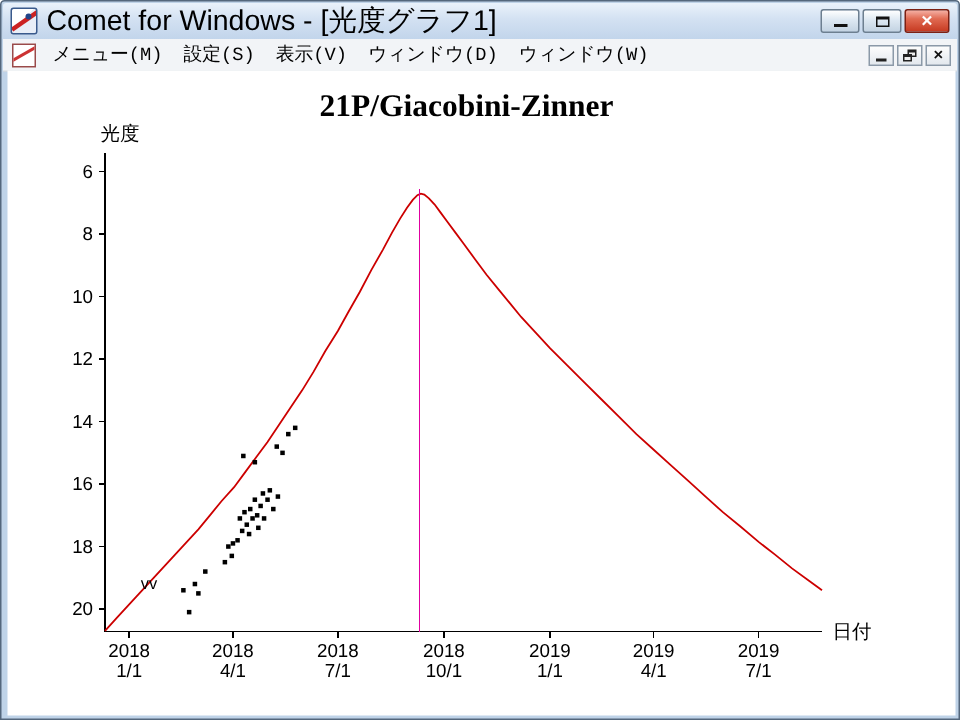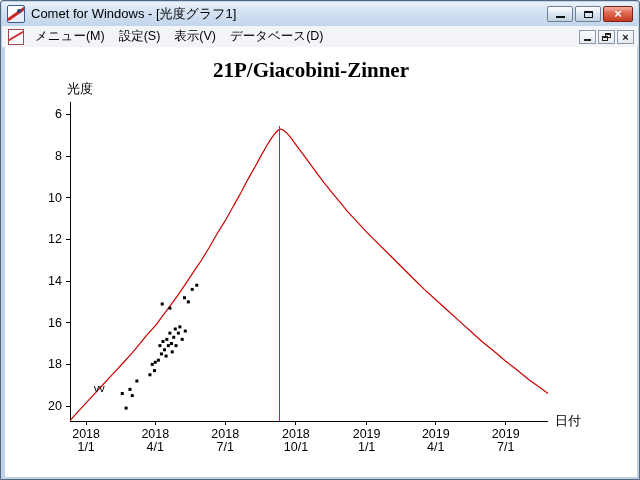--- a/index.html
+++ b/index.html
@@ -28,21 +28,21 @@
   }
   .app-icon::before {
     content:""; position:absolute; left:-2px; top:6px; width:22px; height:3px;
     background:#cc2222; transform:rotate(-35deg);
   }
   .app-icon::after {
     content:""; position:absolute; right:3px; top:3px; width:4px; height:4px;
     border-radius:50%; background:#224488;
   }
   .title-text {
-    flex:1; margin-left:6px; font-size:13px; color:#000; white-space:nowrap;
+    flex:1; margin-left:6px; font-size:19px; color:#000; white-space:nowrap;
     overflow:hidden; text-overflow:ellipsis;
   }
   .win-controls { display:flex; gap:2px; }
   .win-btn {
     width:26px; height:16px; box-sizing:border-box; position:relative;
     border:1px solid #6d7f90; border-radius:2px;
     background:linear-gradient(#ffffff, #dde8f2 45%, #c3d3e2);
   }
   .win-btn.min::after {
     content:""; position:absolute; left:8px; bottom:3px; width:9px; height:2px; background:#111;
@@ -121,25 +121,26 @@
       <div class="win-btn min"></div>
       <div class="win-btn max"></div>
       <div class="win-btn close">
         <span class="x-glyph">×</span>
       </div>
     </div>
   </div>
 
   <div class="menubar">
     <div class="child-icon"></div>
-    <div id="menu-items" style="display:flex;">
+    <div id="menu-items" style="display:flex;font-family:Liberation Mono, monospace;">
         <div class="menu-item">メニュー(M)</div>
         <div class="menu-item">設定(S)</div>
         <div class="menu-item">表示(V)</div>
-        <div class="menu-item">データベース(D)</div>
+        <div class="menu-item">ウィンドウ(D)</div>
+        <div class="menu-item">ウィンドウ(W)</div>
       </div>
     <div class="menubar-spacer"></div>
     <div class="mdi-btn min"></div>
     <div class="mdi-btn restore"></div>
     <div class="mdi-btn close">
       <span class="x-glyph">×</span>
     </div>
   </div>
 
   <div class="client">

